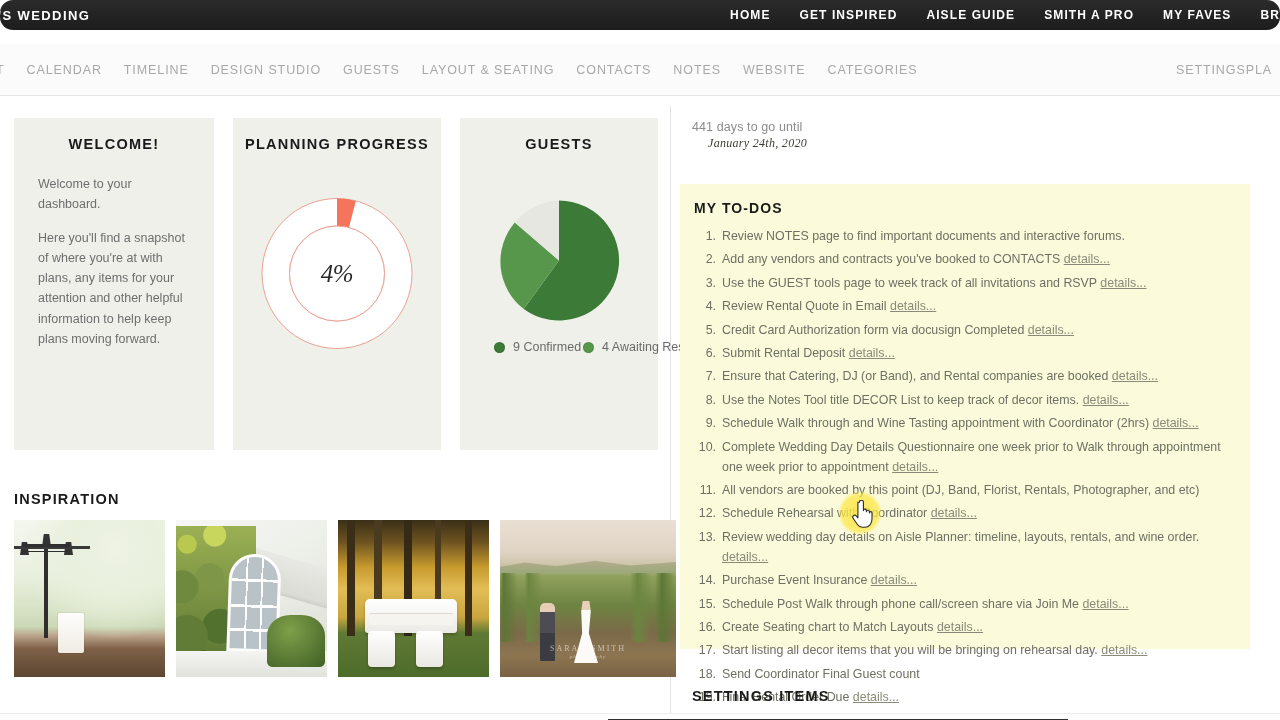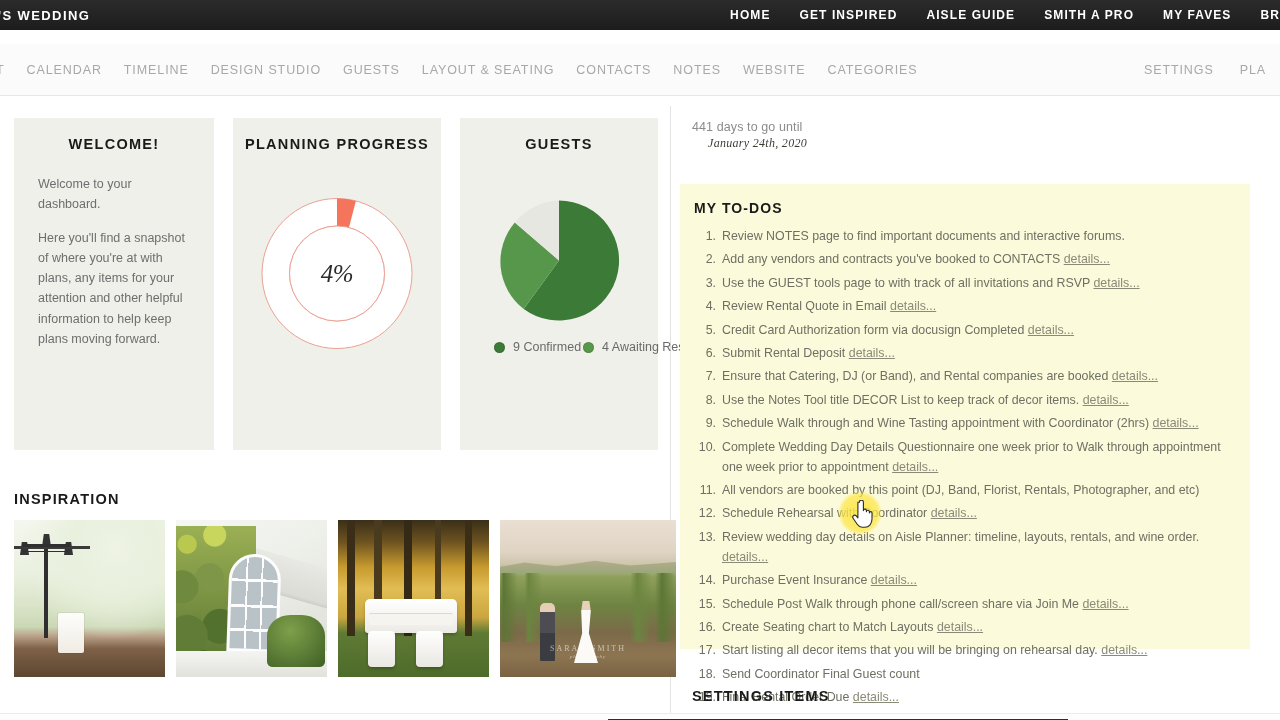--- a/index.html
+++ b/index.html
@@ -8,21 +8,21 @@
     font-family:"Liberation Sans", sans-serif;
     background:#ffffff;
     color:#333;
     -webkit-font-smoothing:antialiased;
   }
 
   
   .topbar{
     position:absolute; left:0; top:0; width:1280px; height:30px;
     background:linear-gradient(180deg,#2b2b2b 0%,#232323 55%,#1d1d1d 100%);
-    display:flex; align-items:center;
+    display:flex; align-items:center;border-radius:13px;
   }
   .brand{
     color:#ffffff; font-size:13px; font-weight:bold; letter-spacing:1.4px;
     padding-left:0px; margin-left:-2px; white-space:nowrap;
   }
   .topnav{
     margin-left:auto; display:flex; align-items:center; gap:29px;
     padding-right:0px; white-space:nowrap;
   }
   .topnav a{
@@ -34,21 +34,21 @@
   .subbar{
     position:absolute; left:0; top:44px; width:1280px; height:52px;
     background:#fbfbfb; border-bottom:1px solid #e6e6e6;
     display:flex; align-items:center;
   }
   .subnav{ display:flex; align-items:center; gap:22px; margin-left:-4px; white-space:nowrap;}
   .subnav a, .subright a{
     color:#a8a8a8; font-size:12.5px; letter-spacing:.9px;
     text-decoration:none; white-space:nowrap;
   }
-  .subright{ margin-left:auto; display:flex; gap:26px; padding-right:14px; white-space:nowrap;}
+  .subright{ margin-left:auto; display:flex; padding-right:8px; white-space:nowrap;}
 
   
   .content{ position:absolute; left:0; top:96px; width:1280px; height:624px; }
   .divider{
     position:absolute; left:670px; top:10px; width:1px; height:614px;
     background:#e4e4e4;
   }
 
   
   .cards{ position:absolute; left:14px; top:22px; display:flex; gap:19px; }
@@ -447,21 +447,21 @@
 </div>
 
 <div class="countdown-days">441 days to go until</div>
 <div class="countdown-date">January 24th, 2020</div>
 
 <div class="todo">
   <div class="todo-title">MY TO-DOS</div>
   <ol class="todo-list" id="todo-list">
       <li class="todo-item"><span>Review NOTES page to find important documents and interactive forums.</span></li>
       <li class="todo-item"><span>Add any vendors and contracts you've booked to CONTACTS</span> <a href="#">details...</a></li>
-      <li class="todo-item"><span>Use the GUEST tools page to with track of all invitations and RSVP</span> <a href="#">details...</a></li>
+      <li class="todo-item"><span>Use the GUEST tools page to week track of all invitations and RSVP</span> <a href="#">details...</a></li>
       <li class="todo-item"><span>Review Rental Quote in Email</span> <a href="#">details...</a></li>
       <li class="todo-item"><span>Credit Card Authorization form via docusign Completed</span> <a href="#">details...</a></li>
       <li class="todo-item"><span>Submit Rental Deposit</span> <a href="#">details...</a></li>
       <li class="todo-item"><span>Ensure that Catering, DJ (or Band), and Rental companies are booked</span> <a href="#">details...</a></li>
       <li class="todo-item"><span>Use the Notes Tool title DECOR List to keep track of decor items.</span> <a href="#">details...</a></li>
       <li class="todo-item"><span>Schedule Walk through and Wine Tasting appointment with Coordinator (2hrs)</span> <a href="#">details...</a></li>
       <li class="todo-item"><span>Complete Wedding Day Details Questionnaire one week prior to Walk through appointment one week prior to appointment</span> <a href="#">details...</a></li>
       <li class="todo-item"><span>All vendors are booked by this point (DJ, Band, Florist, Rentals, Photographer, and etc)</span></li>
       <li class="todo-item"><span>Schedule Rehearsal with Coordinator</span> <a href="#">details...</a></li>
       <li class="todo-item"><span>Review wedding day details on Aisle Planner: timeline, layouts, rentals, and wine order.</span> <a href="#">details...</a></li>

